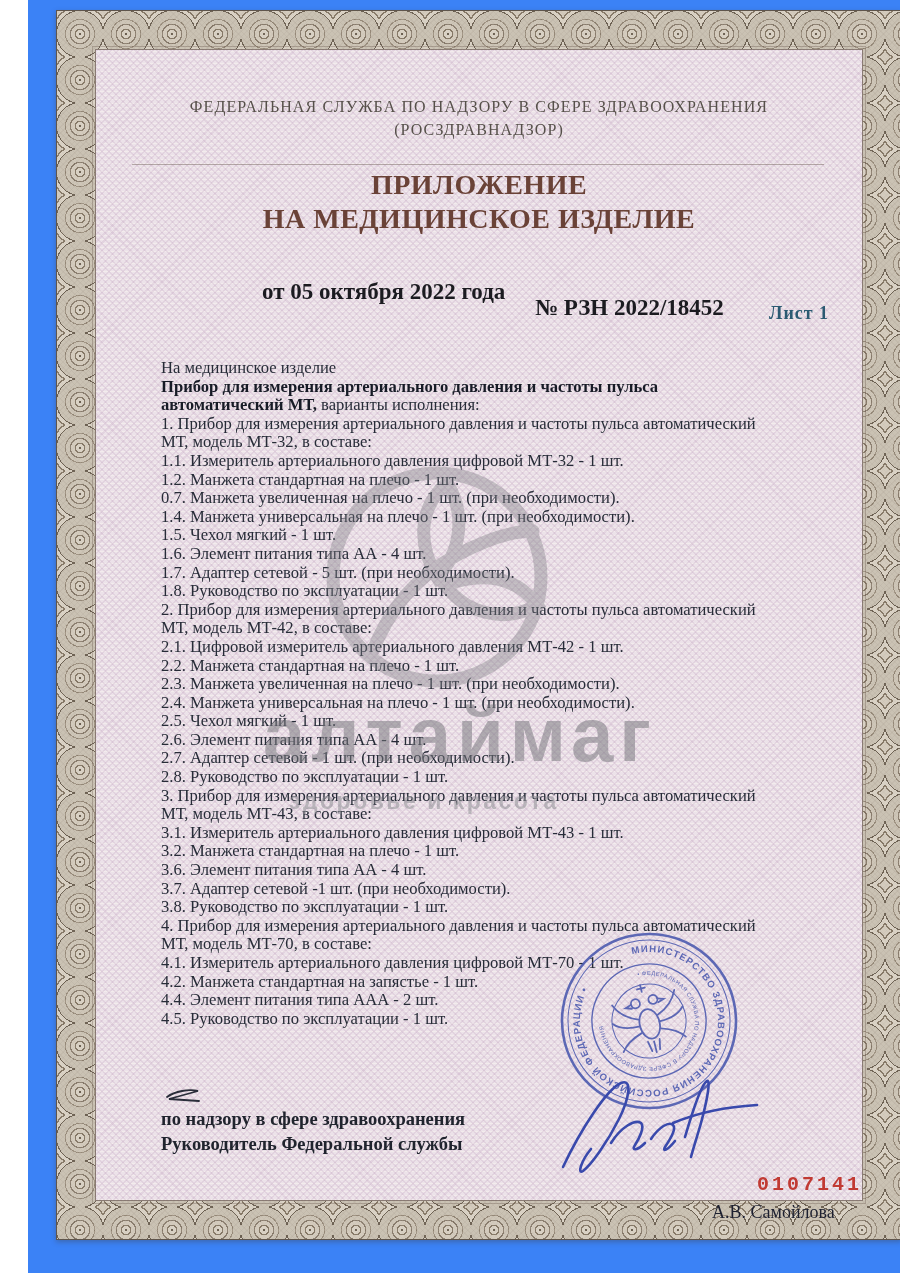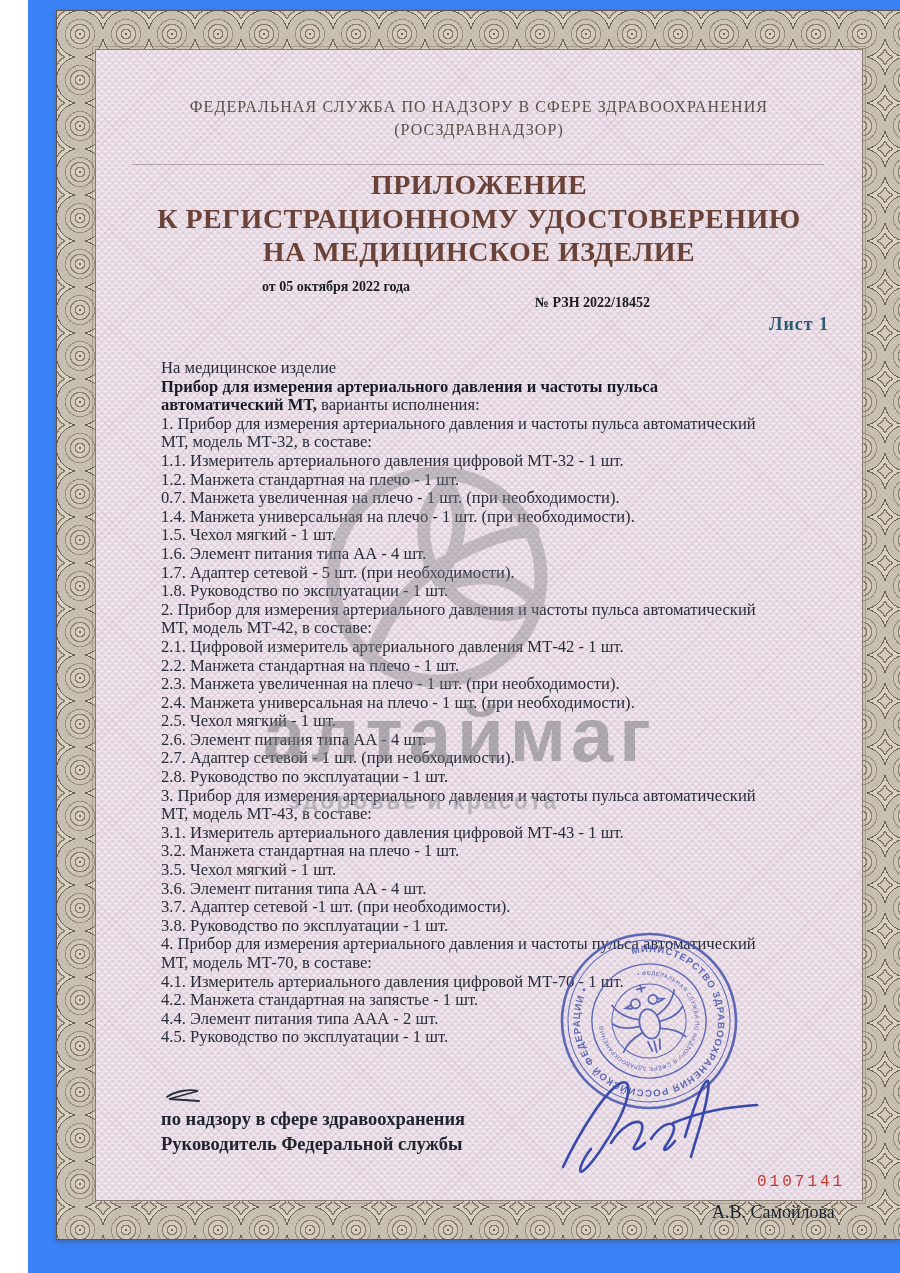--- a/index.html
+++ b/index.html
@@ -39,38 +39,38 @@
   }
   .layer{position:absolute;inset:0;z-index:2;}
   
   .agency{position:absolute;top:84px;left:0;width:100%;text-align:center;
     font-size:16px;letter-spacing:1.1px;color:#56504a;line-height:23px;}
   .divider{position:absolute;top:153px;left:75px;width:692px;height:0;
     border-top:1px solid rgba(121,108,100,.5);}
   .title{position:absolute;top:157px;left:0;width:100%;text-align:center;
     font-size:28px;font-weight:bold;color:#6a4237;line-height:33.5px;letter-spacing:.5px;}
   .date-row{position:absolute;top:268px;left:0;width:100%;height:26px;
-    font-size:14px;font-weight:bold;color:#1b1b20;}
+    font-size:23px;font-weight:bold;color:#1b1b20;}
   .issue-date{position:absolute;left:205px;top:0;}
   .reg-num{position:absolute;left:478px;top:16px;}
-  .sheet{position:absolute;left:712px;top:303px;font-size:18px;font-weight:bold;
+  .sheet{position:absolute;left:712px;top:292px;font-size:18px;font-weight:bold;
     color:#2b5a72;letter-spacing:1px;}
   
   .doc-body{position:absolute;left:104px;top:348px;width:700px;
     font-size:16.6px;line-height:18.6px;color:#272c38;}
   .bline{white-space:nowrap;}
   .bold{font-weight:bold;color:#171b26;}
   
   .pen-mark{position:absolute;left:108px;top:1077px;z-index:4;}
   .sign-title{position:absolute;left:104px;top:1096px;font-size:18.5px;font-weight:bold;
     line-height:25px;color:#20242e;z-index:4;}
   .signer{position:absolute;left:655px;top:1191px;font-size:18px;font-weight:normal;
     color:#1d2030;z-index:4;}
   .serial{position:absolute;left:700px;top:1162px;font-family:"Liberation Mono",monospace;
-    font-size:16px;font-weight:normal;letter-spacing:3px;color:#c13a33;z-index:4;}
+    font-size:20px;font-weight:bold;letter-spacing:3px;color:#c13a33;z-index:4;}
   
   .stamp{position:absolute;left:500px;top:918px;width:184px;height:184px;z-index:3;
     transform:rotate(-14deg);opacity:.87;}
   .signature{position:absolute;left:498px;top:1056px;width:210px;height:112px;z-index:4;}
   
   .wm{position:absolute;z-index:2;pointer-events:none;}
   .wm-logo{left:262px;top:448px;width:236px;height:236px;opacity:.38;}
   .wm-brand{left:206px;top:686px;font-family:"Liberation Sans",sans-serif;
     font-size:76px;font-weight:bold;letter-spacing:6px;color:rgba(116,116,122,.52);line-height:76px;}
   .wm-tagline{left:232px;top:777px;font-family:"Liberation Sans",sans-serif;
@@ -86,21 +86,20 @@
     <div class="layer">
 
       <div class="agency">
         <div>ФЕДЕРАЛЬНАЯ СЛУЖБА ПО НАДЗОРУ В СФЕРЕ ЗДРАВООХРАНЕНИЯ</div>
         <div>(РОСЗДРАВНАДЗОР)</div>
       </div>
       <div class="divider"></div>
 
       <div class="title">
         <div>ПРИЛОЖЕНИЕ</div>
-        <div>К РЕГИСТРАЦИОННОМУ УДОСТОВЕРЕНИЮ</div>
         <div>НА МЕДИЦИНСКОЕ ИЗДЕЛИЕ</div>
       </div>
 
       <div class="date-row">
         <span class="issue-date">от  05 октября 2022 года</span>
         <span class="reg-num">№  РЗН 2022/18452</span>
       </div>
 
       <div class="sheet">Лист 1</div>
 
@@ -126,21 +125,20 @@
             <div class="bline">2.3. Манжета увеличенная на плечо - 1 шт. (при необходимости).</div>
             <div class="bline">2.4. Манжета универсальная на плечо - 1 шт. (при необходимости).</div>
             <div class="bline">2.5. Чехол мягкий - 1 шт.</div>
             <div class="bline">2.6. Элемент питания типа АА - 4 шт.</div>
             <div class="bline">2.7. Адаптер сетевой - 1 шт. (при необходимости).</div>
             <div class="bline">2.8. Руководство по эксплуатации - 1 шт.</div>
             <div class="bline">3. Прибор для измерения артериального давления и частоты пульса автоматический</div>
             <div class="bline">МТ, модель МТ-43, в составе:</div>
             <div class="bline">3.1. Измеритель артериального давления цифровой МТ-43 - 1 шт.</div>
             <div class="bline">3.2. Манжета стандартная на плечо - 1 шт.</div>
-            <div class="bline">3.5. Чехол мягкий - 1 шт.</div>
             <div class="bline">3.6. Элемент питания типа АА - 4 шт.</div>
             <div class="bline">3.7. Адаптер сетевой -1 шт. (при необходимости).</div>
             <div class="bline">3.8. Руководство по эксплуатации - 1 шт.</div>
             <div class="bline">4. Прибор для измерения артериального давления и частоты пульса автоматический</div>
             <div class="bline">МТ, модель МТ-70, в составе:</div>
             <div class="bline">4.1. Измеритель артериального давления цифровой МТ-70 - 1 шт.</div>
             <div class="bline">4.2. Манжета стандартная на запястье - 1 шт.</div>
             <div class="bline">4.4. Элемент питания типа ААА - 2 шт.</div>
             <div class="bline">4.5. Руководство по эксплуатации - 1 шт.</div>
           </div>

